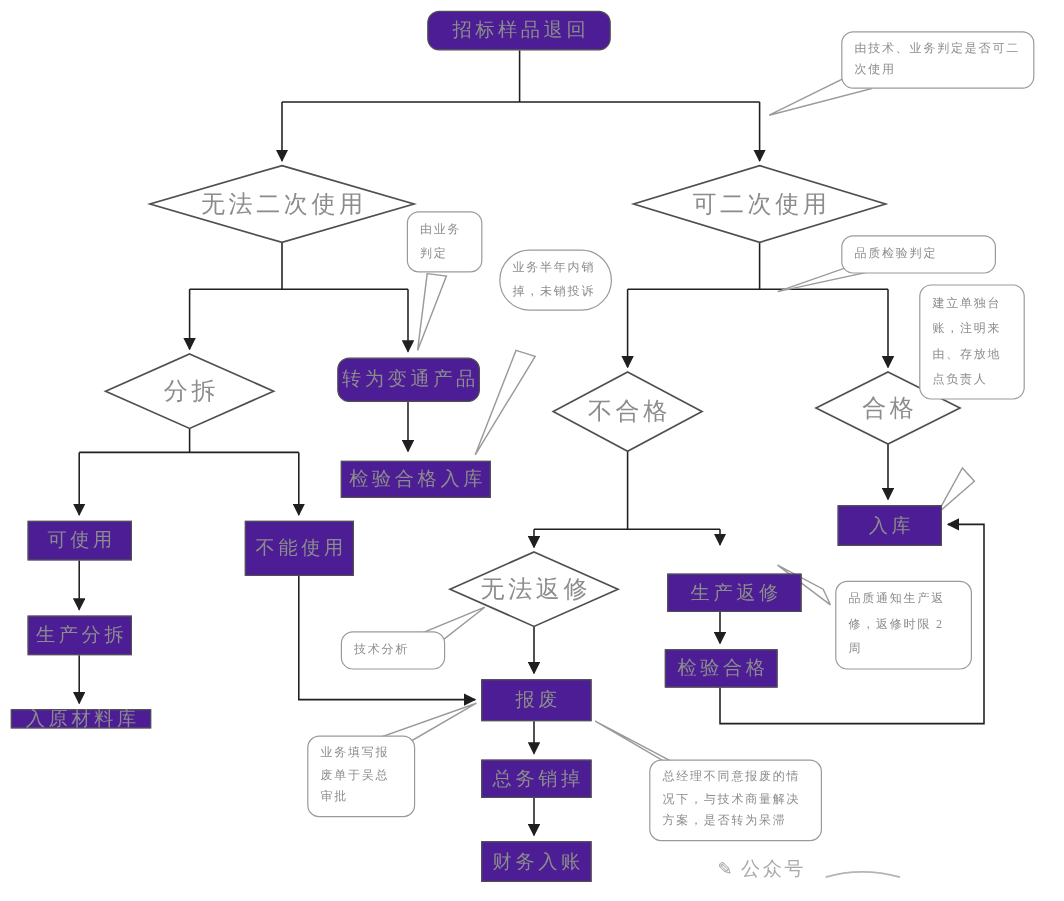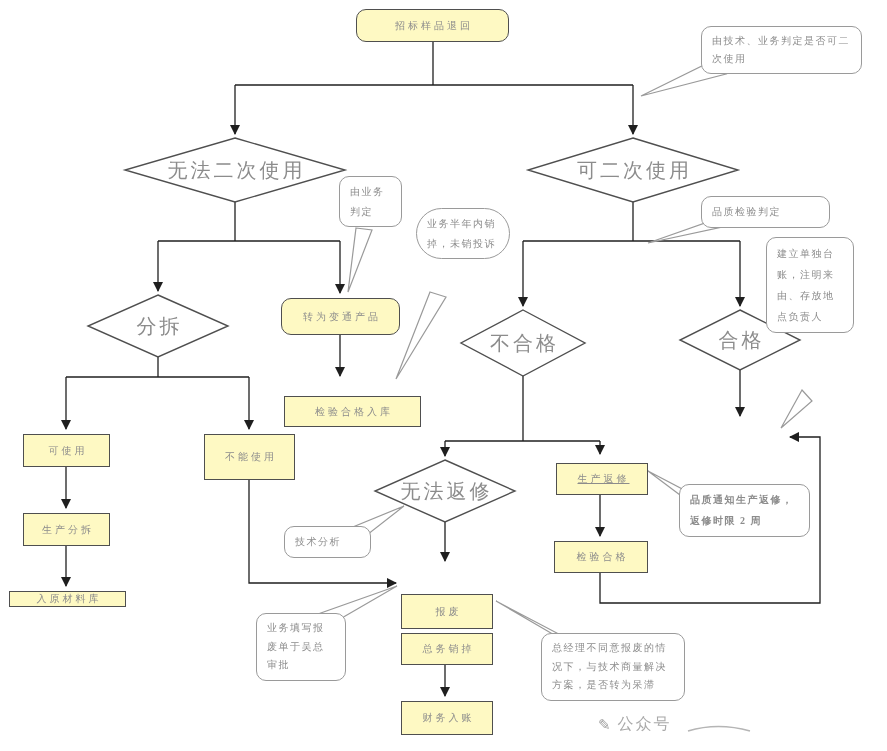--- a/index.html
+++ b/index.html
@@ -2,23 +2,23 @@
 <html><head>
 <meta charset="utf-8">
 <style>
   html,body{margin:0;padding:0;background:#ffffff;}
   #canvas{
     position:relative;width:887px;height:751px;background:#ffffff;overflow:hidden;
     font-family:"Liberation Serif","DejaVu Serif",serif;
   }
   #wires{position:absolute;left:0;top:0;width:887px;height:751px;}
   .node{
-    position:absolute;background:#fef9c3;border:1.4px solid #4f4f4f;
+    position:absolute;background:#4c1d95;border:1.4px solid #4f4f4f;
     display:flex;align-items:center;justify-content:center;
-    color:#8c8c8c;font-size:10px;letter-spacing:3px;box-sizing:border-box;
+    color:#8c8c8c;font-size:16px;letter-spacing:3px;box-sizing:border-box;
     text-indent:3px;white-space:nowrap;
   }
   .rounded{border-radius:10px;}
   .callout{
     position:absolute;background:#fff;border:1.2px solid #9a9a9a;border-radius:10px;
     color:#8c8c8c;font-size:10px;letter-spacing:1.5px;line-height:1.95;
     padding:5px 10px;box-sizing:border-box;z-index:3;
   }
   .dlabel{
     position:absolute;color:#8c8c8c;font-size:20px;letter-spacing:3px;text-indent:3px;
@@ -94,45 +94,46 @@
       <polygon points="686,491 692,504 648,471"></polygon>
       <polygon points="318,614 328,626 397,586"></polygon>
       <polygon points="556,636 572,641 496,601"></polygon>
     </g>
 
     <path d="M688,731 Q718,722 750,731" stroke="#b5b5b5" stroke-width="1.5" fill="none"></path>
   </svg>
 
   <div class="node rounded" style="left:356px;top:9px;width:153px;height:33px;">招标样品退回</div>
   <div class="node rounded" style="left:281px;top:298px;width:119px;height:37px;">转为变通产品</div>
-  <div class="node" style="left:284px;top:396px;width:137px;height:31px;">检验合格入库</div>
+  <div class="node" style="left:284px;top:384px;width:125px;height:31px;">检验合格入库</div>
+  <div class="node" style="left:698px;top:421px;width:87px;height:34px;">入库</div>
   <div class="node" style="left:23px;top:434px;width:87px;height:33px;">可使用</div>
   <div class="node" style="left:204px;top:434px;width:91px;height:46px;">不能使用</div>
   <div class="node" style="left:23px;top:513px;width:87px;height:33px;">生产分拆</div>
   <div class="node" style="left:9px;top:591px;width:117px;height:16px;text-align:right;">入原材料库</div>
-  <div class="node" style="left:556px;top:463px;width:92px;height:32px;text-decoration:underline;">生产返修</div>
+  <div class="node" style="left:556px;top:478px;width:112px;height:32px;">生产返修</div>
   <div class="node" style="left:554px;top:541px;width:94px;height:32px;text-align:center;">检验合格</div>
-  <div class="node" style="left:401px;top:566px;width:92px;height:35px;margin-top:28px;">报废</div>
+  <div class="node" style="left:401px;top:566px;width:92px;height:35px;">报废</div>
   <div class="node" style="left:401px;top:633px;width:92px;height:32px;">总务销掉</div>
   <div class="node" style="left:401px;top:701px;width:92px;height:34px;">财务入账</div>
 
   <div class="dlabel" style="left:235px;top:170px;">无法二次使用</div>
   <div class="dlabel" style="left:633px;top:170px;">可二次使用</div>
   <div class="dlabel" style="left:158px;top:326px;">分拆</div>
   <div class="dlabel" style="left:523px;top:343px;">不合格</div>
   <div class="dlabel" style="left:740px;top:340px;">合格</div>
   <div class="dlabel" style="left:445px;top:491px;">无法返修</div>
 
   <div class="callout" style="left:701px;top:26px;width:161px;line-height:1.8;">由技术、业务判定是否可二次使用</div>
   <div class="callout" style="left:339px;top:176px;width:63px;">由业务判定</div>
   <div class="callout" style="left:416px;top:208px;width:94px;border-radius:27px;">业务半年内销掉，未销投诉</div>
   <div class="callout" style="left:701px;top:196px;width:129px;white-space:nowrap;">品质检验判定</div>
   <div class="callout" style="left:766px;top:237px;width:88px;line-height:2.1;">建立单独台账，注明来由、存放地点负责人</div>
   <div class="callout" style="left:284px;top:526px;width:87px;white-space:nowrap;">技术分析</div>
-  <div class="callout" style="left:679px;top:484px;width:131px;line-height:2.05;font-weight:bold;">品质通知生产返修，返修时限 2 周</div>
+  <div class="callout" style="left:696px;top:484px;width:114px;line-height:2.05;">品质通知生产返修，返修时限 2 周</div>
   <div class="callout" style="left:256px;top:613px;width:90px;line-height:1.85;">业务填写报废单于吴总审批</div>
   <div class="callout" style="left:541px;top:633px;width:144px;line-height:1.85;">总经理不同意报废的情况下，与技术商量解决方案，是否转为呆滞</div>
 
   <div class="watermark">
     <span class="wicon">✎</span>
     <span>公众号</span>
   </div>
 
 </div>
 

